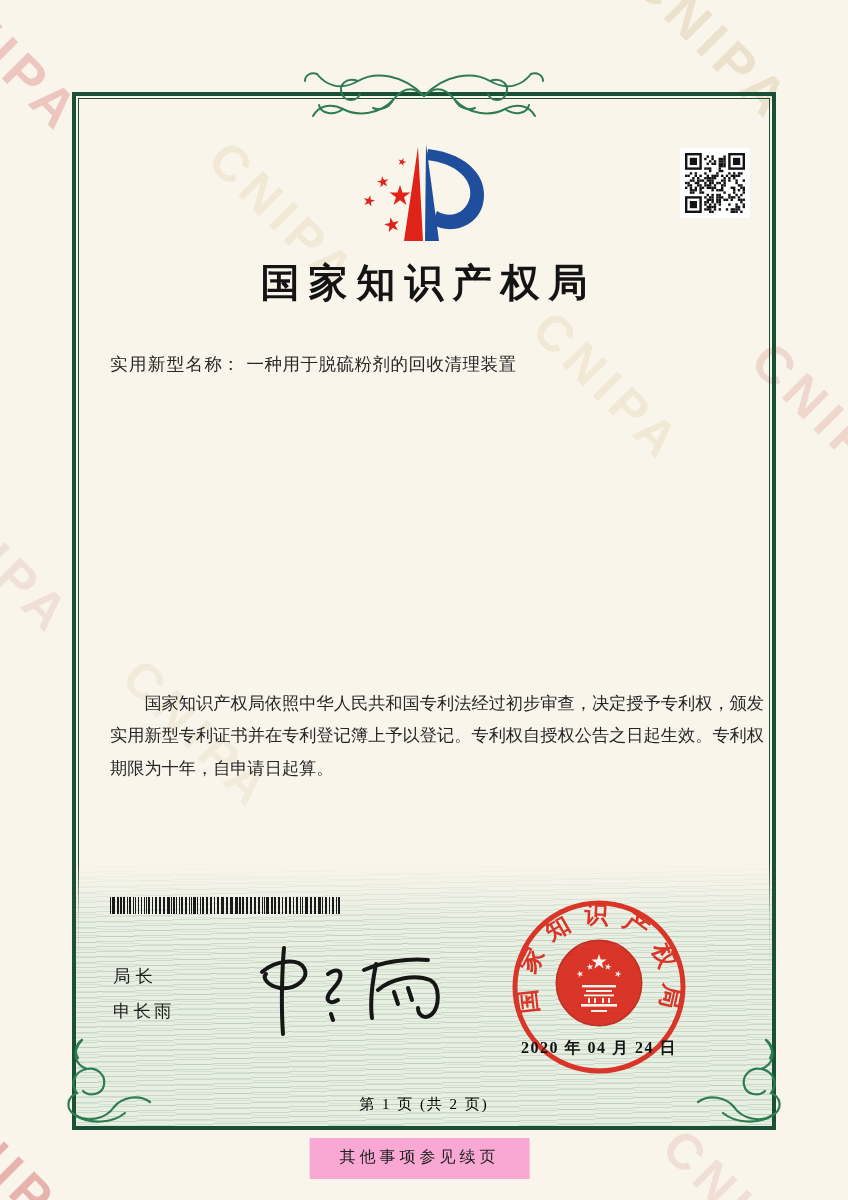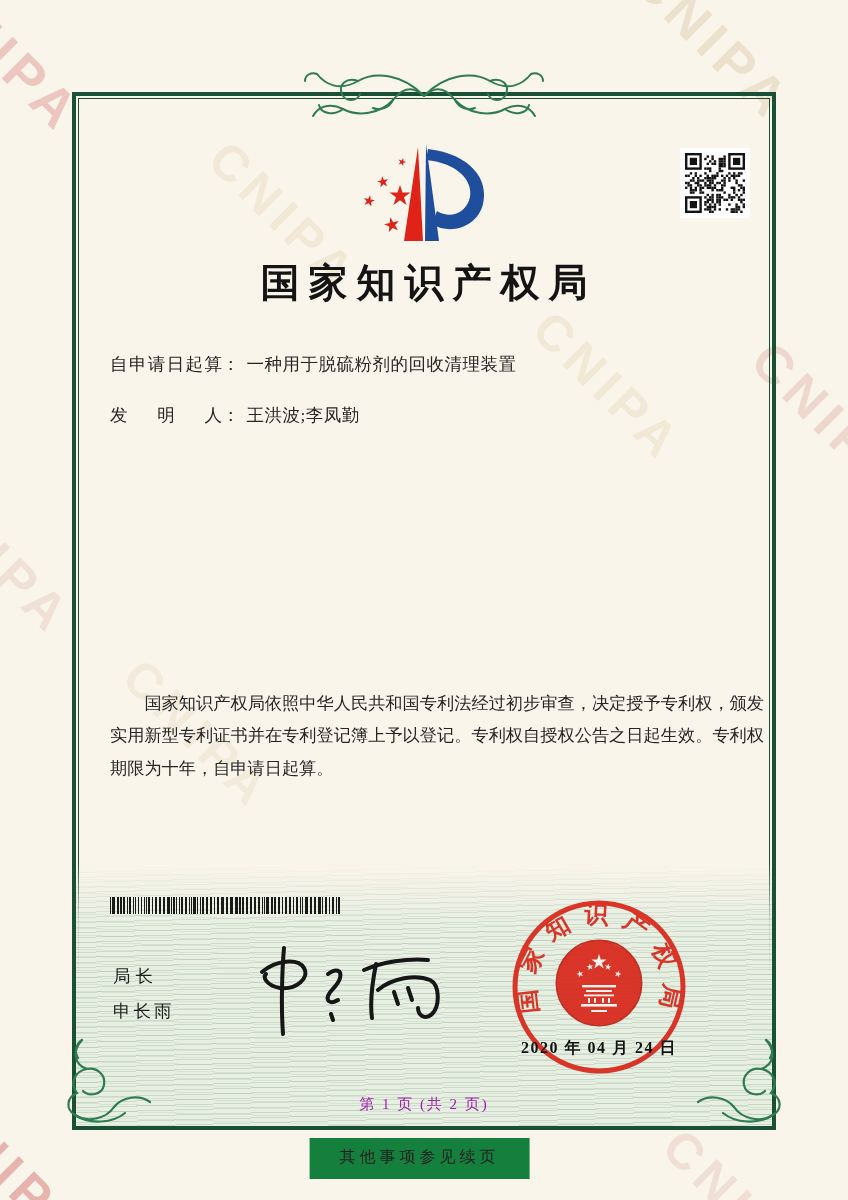--- a/index.html
+++ b/index.html
@@ -77,25 +77,25 @@
   .director-name{position:absolute; left:113px; top:999px; font-size:17.5px; letter-spacing:3px; color:#1d1d1d;}
   .signature{position:absolute; left:232px; top:930px;}
   .seal{position:absolute; left:510px; top:898px;}
   .seal-date{
     position:absolute; left:510px; top:1038px; width:178px;
     text-align:center; font-size:16px; font-weight:600;
     letter-spacing:1.5px; color:#111;
   }
   .page-info{
     position:absolute; left:0; top:1095px; width:100%;
-    text-align:center; font-size:15px; letter-spacing:2px; color:#a21caf;
+    text-align:center; font-size:15px; letter-spacing:2px; color:#000000;
   }
   .footer-note{
     position:absolute; left:50%; top:1138px; transform:translateX(-52%);
-    background:#15803d; padding:9px 30px 11px;
+    background:#f9a8d4; padding:9px 30px 11px;
     font-size:16px; letter-spacing:4px; color:#1f1f1f; z-index:4;
   }
 </style>
 </head>
 <body>
 
 <div class="page">
 
   <span class="wm" style="left:-46px;top:-40px;font-size:54px;color:#e8b7b1;opacity:.75;">CNIPA</span>
   <span class="wm" style="left:664px;top:-52px;font-size:54px;color:#eadfca;opacity:.9;">CNIPA</span>
@@ -380,24 +380,21 @@
             <rect fill="#fff" x="2.4" y="45.6" width="12" height="12"></rect>
             <rect x="4.8" y="48" width="7.199999999999999" height="7.199999999999999"></rect>
           </g>
         </svg>
     </div>
 
     <div class="title">国家知识产权局</div>
 
     <div class="fields">
       <div class="field-row">
-        <span class="flabel">自申请日起算</span><span class="fcolon">：</span><span class="fvalue">一种用于脱硫粉剂的回收清理装置</span>
-      </div>
-      <div class="field-row">
-        <span class="flabel">发明人</span><span class="fcolon">：</span><span class="fvalue">王洪波;李凤勤</span>
+        <span class="flabel">实用新型名称</span><span class="fcolon">：</span><span class="fvalue">一种用于脱硫粉剂的回收清理装置</span>
       </div>
     </div>
 
     <div class="paras">
       <p>国家知识产权局依照中华人民共和国专利法经过初步审查，决定授予专利权，颁发实用新型专利证书并在专利登记簿上予以登记。专利权自授权公告之日起生效。专利权期限为十年，自申请日起算。</p>
     </div>
 
     <div class="barcode" id="barcode">
         <span style="left:0px;width:1px"></span>
         <span style="left:2px;width:3px"></span>

